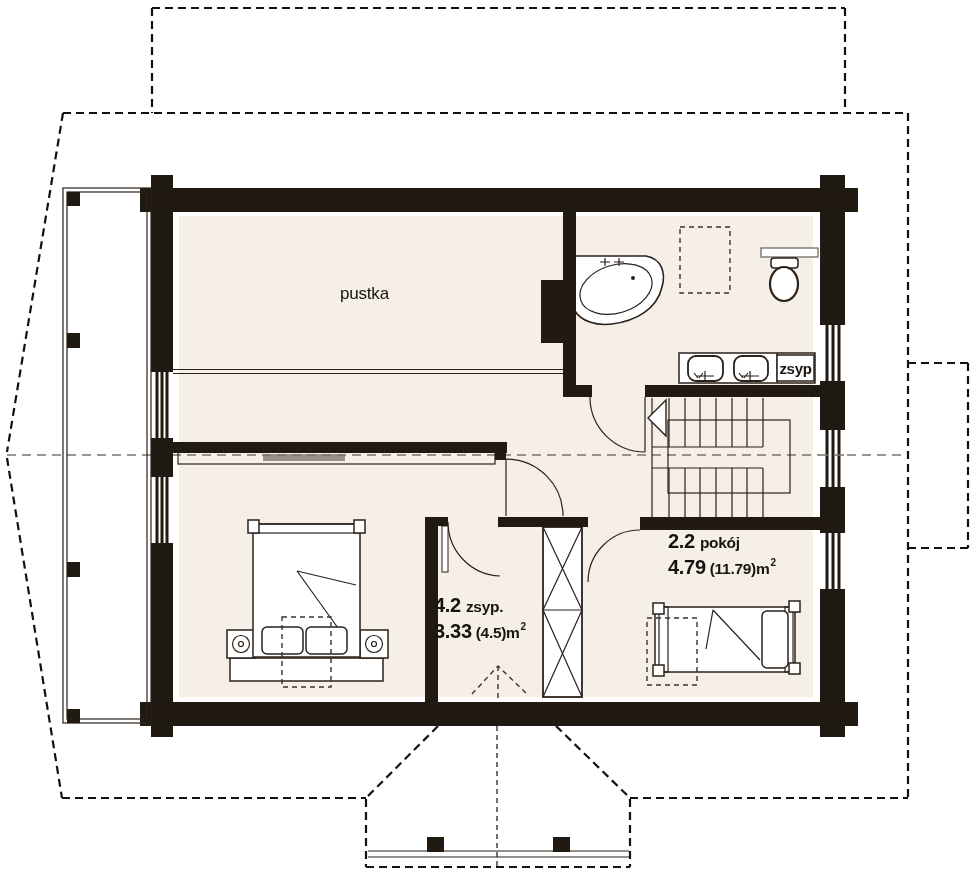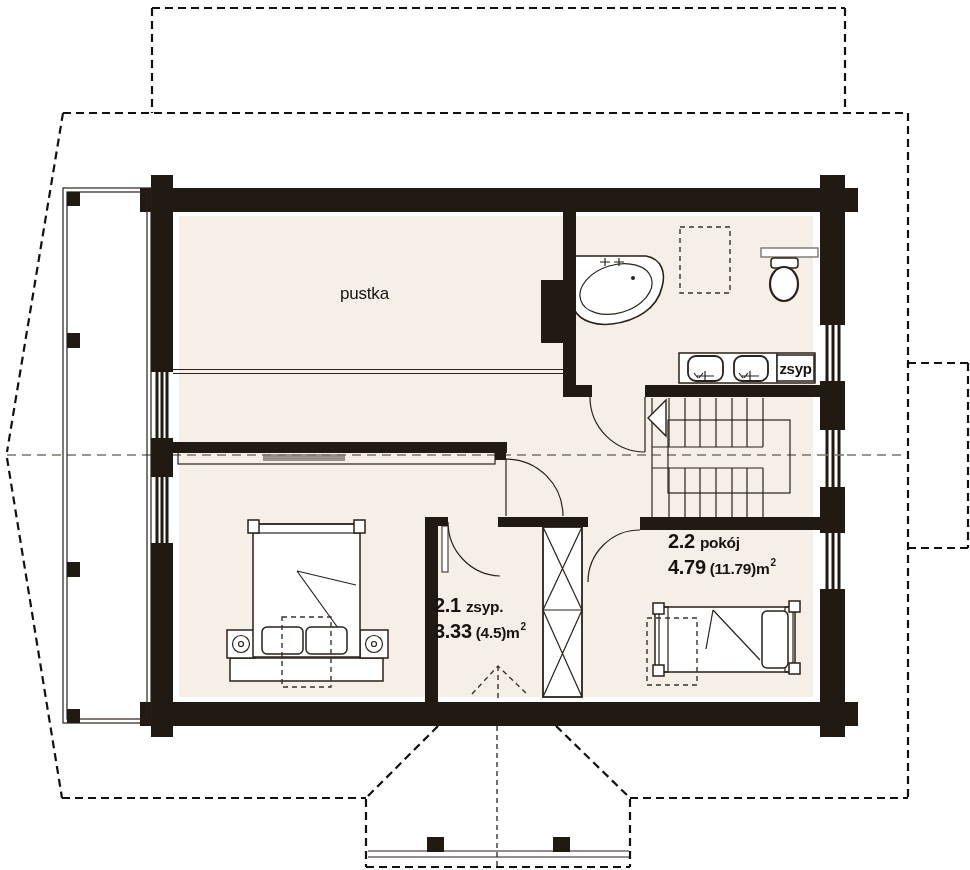--- a/index.html
+++ b/index.html
@@ -212,21 +212,21 @@
   </g>
 </svg>
 
 
 <div class="room-label" style="left:654px;top:531px;margin-left:14px;">
   <div class="l1"><span class="num">2.2</span><span class="nm">pokój</span></div>
   <div class="l2"><span class="ar">4.79</span><span class="gr">(11.79)m</span><sup>2</sup></div>
 </div>
 
 <div class="room-label" style="left:434px;top:595px;">
-  <div class="l1"><span class="num">2.1</span><span class="nm">zsyp.</span></div>
+  <div class="l1"><span class="num">4.2</span><span class="nm">zsyp.</span></div>
   <div class="l2"><span class="ar">3.33</span><span class="gr">(4.5)m</span><sup>2</sup></div>
 </div>
 
 
 
 <div class="void-label">pustka</div>
 <div class="chute-label">zsyp</div>
 
 </div>
 

